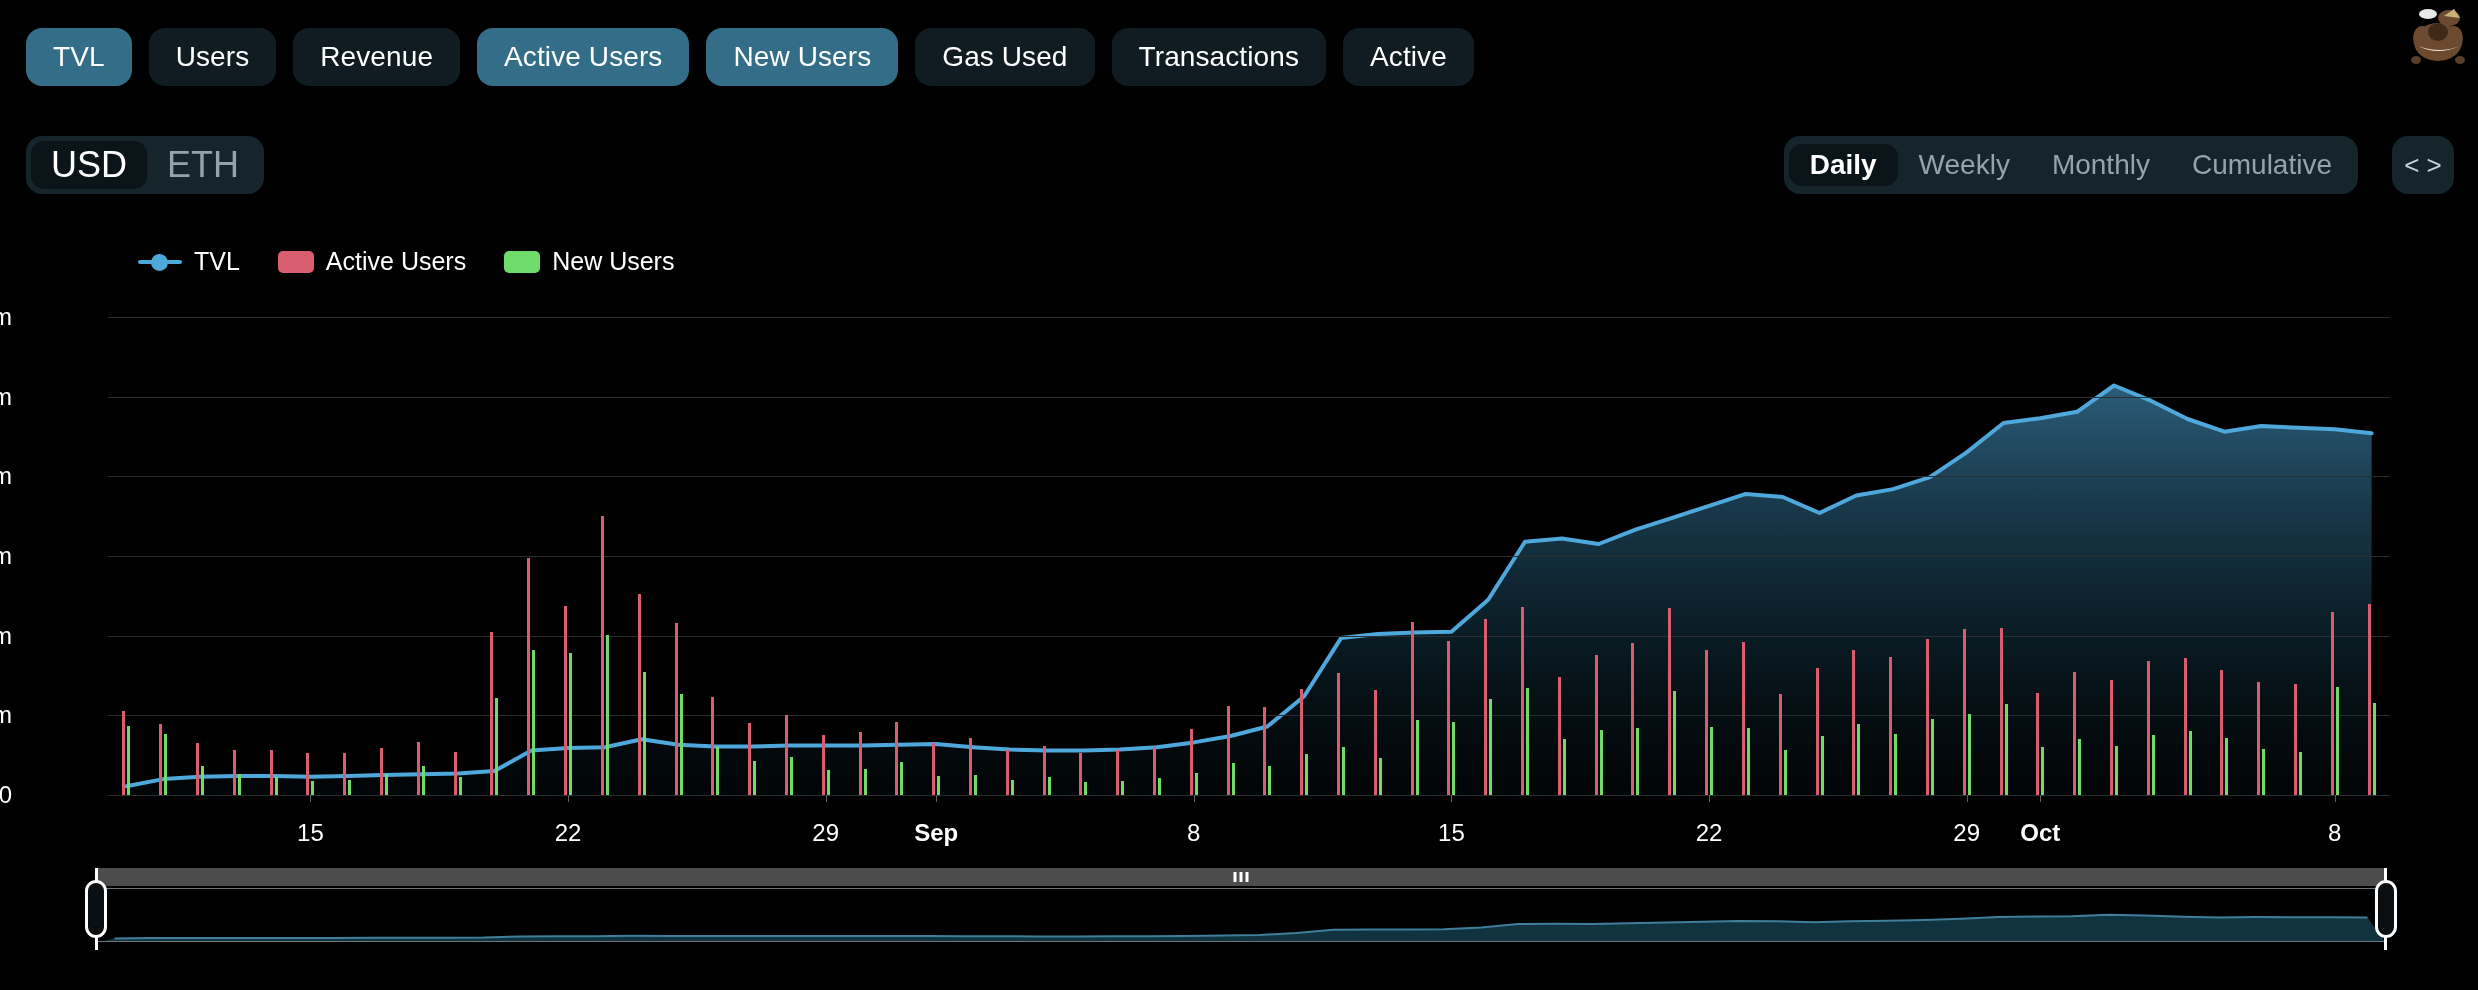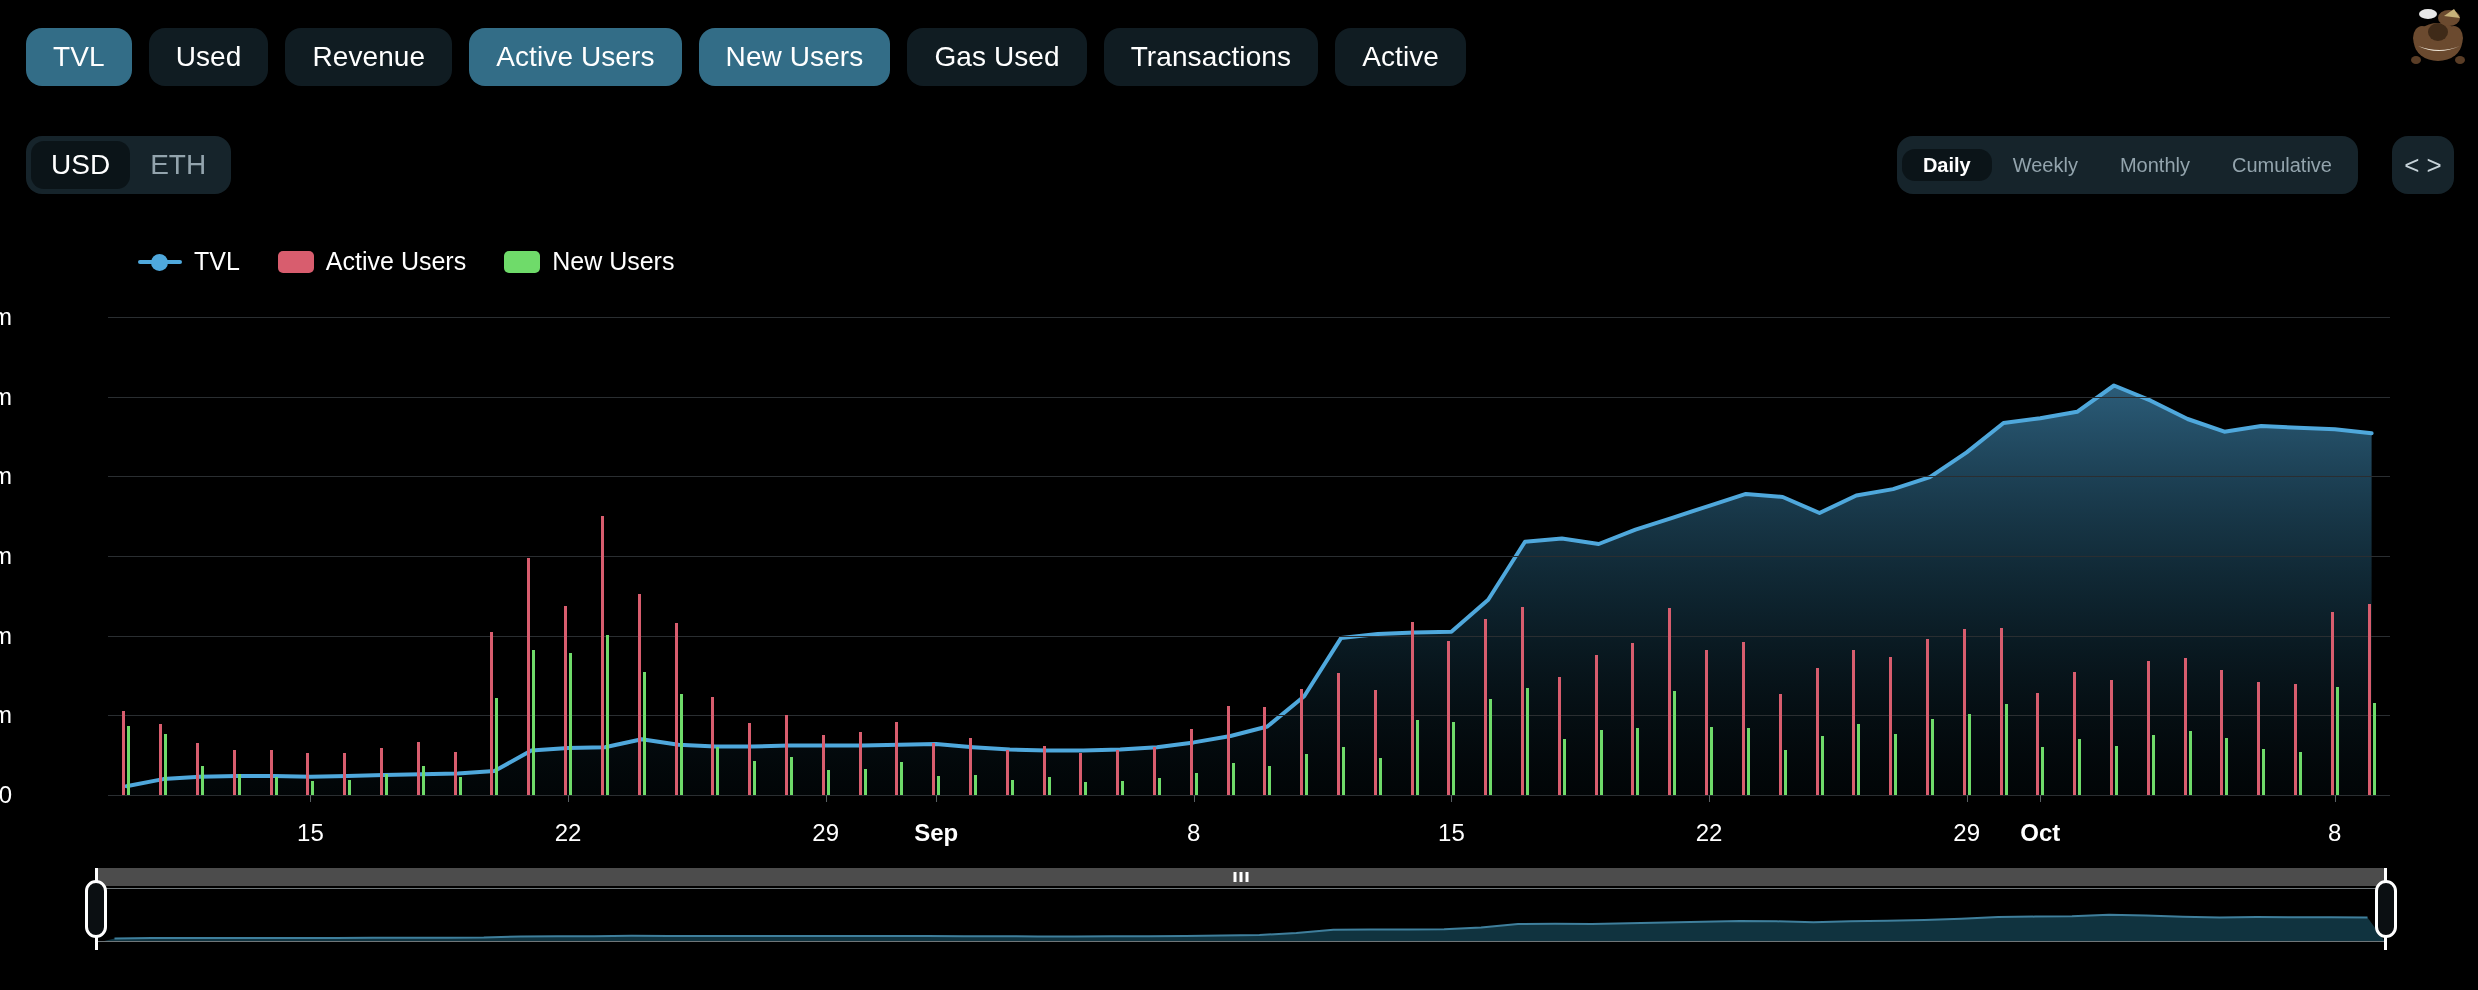--- a/index.html
+++ b/index.html
@@ -41,39 +41,39 @@
     height: 58px;
     display: flex; align-items: center;
     background: #16242b;
     border-radius: 16px;
     padding: 5px;
   }
   .denom-btn {
     height: 48px; padding: 0 20px;
     display: flex; align-items: center; justify-content: center;
     border-radius: 13px;
-    font-size: 28px;
+    font-size: 36px;
     color: #93a4ad;
     cursor: pointer;
   }
   .denom-btn.on { background: #0b1418; color: #ffffff; }
 
   #period-group {
     position: absolute; right: 120px; top: 136px;
     height: 58px;
     display: flex; align-items: center;
     background: #16242b;
     border-radius: 16px;
     padding: 5px;
   }
   .period-btn {
-    height: 32px; padding: 12px 21px;
+    height: 42px; padding: 12px 21px;
     display: flex; align-items: center; justify-content: center;
     border-radius: 13px;
-    font-size: 20px;
+    font-size: 28px;
     color: #93a4ad;
     cursor: pointer;
     white-space: nowrap;
   }
   .period-btn.on { background: #0b1418; color: #ffffff; font-weight: bold; }
 
   #embed-btn {
     position: absolute; right: 24px; top: 136px;
     width: 62px; height: 58px;
     display: flex; align-items: center; justify-content: center;
@@ -180,21 +180,21 @@
   .brush-stem.right { right: -1px; }
 </style>
 </head>
 <body>
 
 <div id="metric-tabs">
     <div class="metric-tab on">
       <span>TVL</span>
     </div>
     <div class="metric-tab">
-      <span>Used</span>
+      <span>Users</span>
     </div>
     <div class="metric-tab">
       <span>Revenue</span>
     </div>
     <div class="metric-tab on">
       <span>Active Users</span>
     </div>
     <div class="metric-tab on">
       <span>New Users</span>
     </div>

